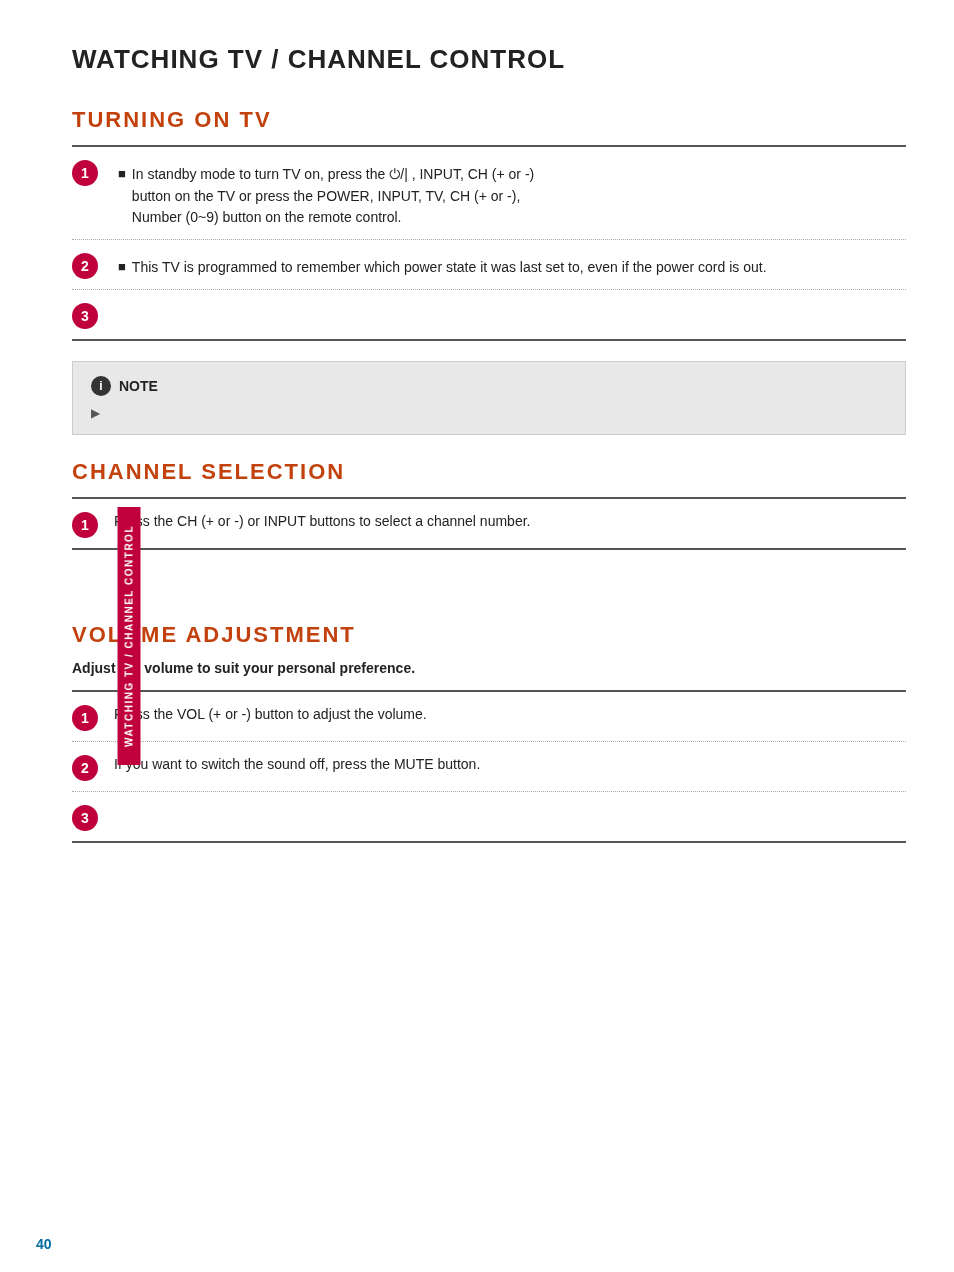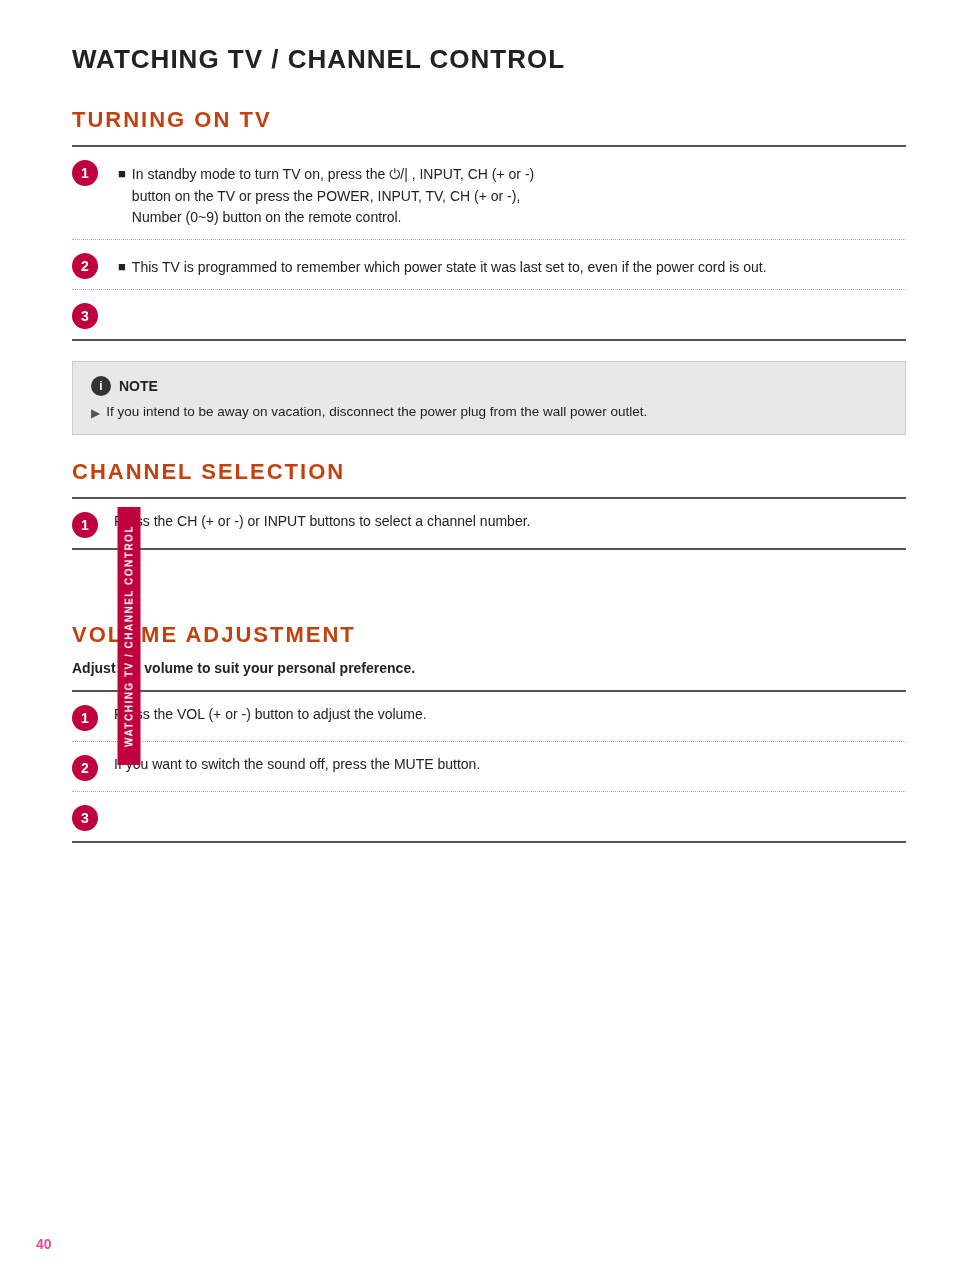--- a/index.html
+++ b/index.html
@@ -164,21 +164,21 @@
       font-size: 12px;
       margin-top: 2px;
     }
 
     .page-number {
       position: absolute;
       bottom: 20px;
       left: 36px;
       font-size: 14px;
       font-weight: bold;
-      color: #ec4899;
+      color: #0369a1;
     }
 
     .volume-subtitle {
       font-weight: bold;
       font-size: 14px;
       margin-bottom: 14px;
     }
 
     .section-wrapper {
       margin-bottom: 8px;
@@ -232,21 +232,20 @@
 
     <hr class="section-divider-bottom">
 
     <div class="note-box">
       <div class="note-header">
         <div class="note-icon">i</div>
         <span>NOTE</span>
       </div>
       <div class="note-content">
         <span class="note-arrow">▶</span>
-        <span>If you intend to be away on vacation, disconnect the power plug from the wall power outlet.</span>
       </div>
     </div>
   </div>
 
   <div class="section-wrapper">
     <h2 class="section-title">CHANNEL SELECTION</h2>
 
     <hr class="section-divider-top">
 
     <div class="step-row">

